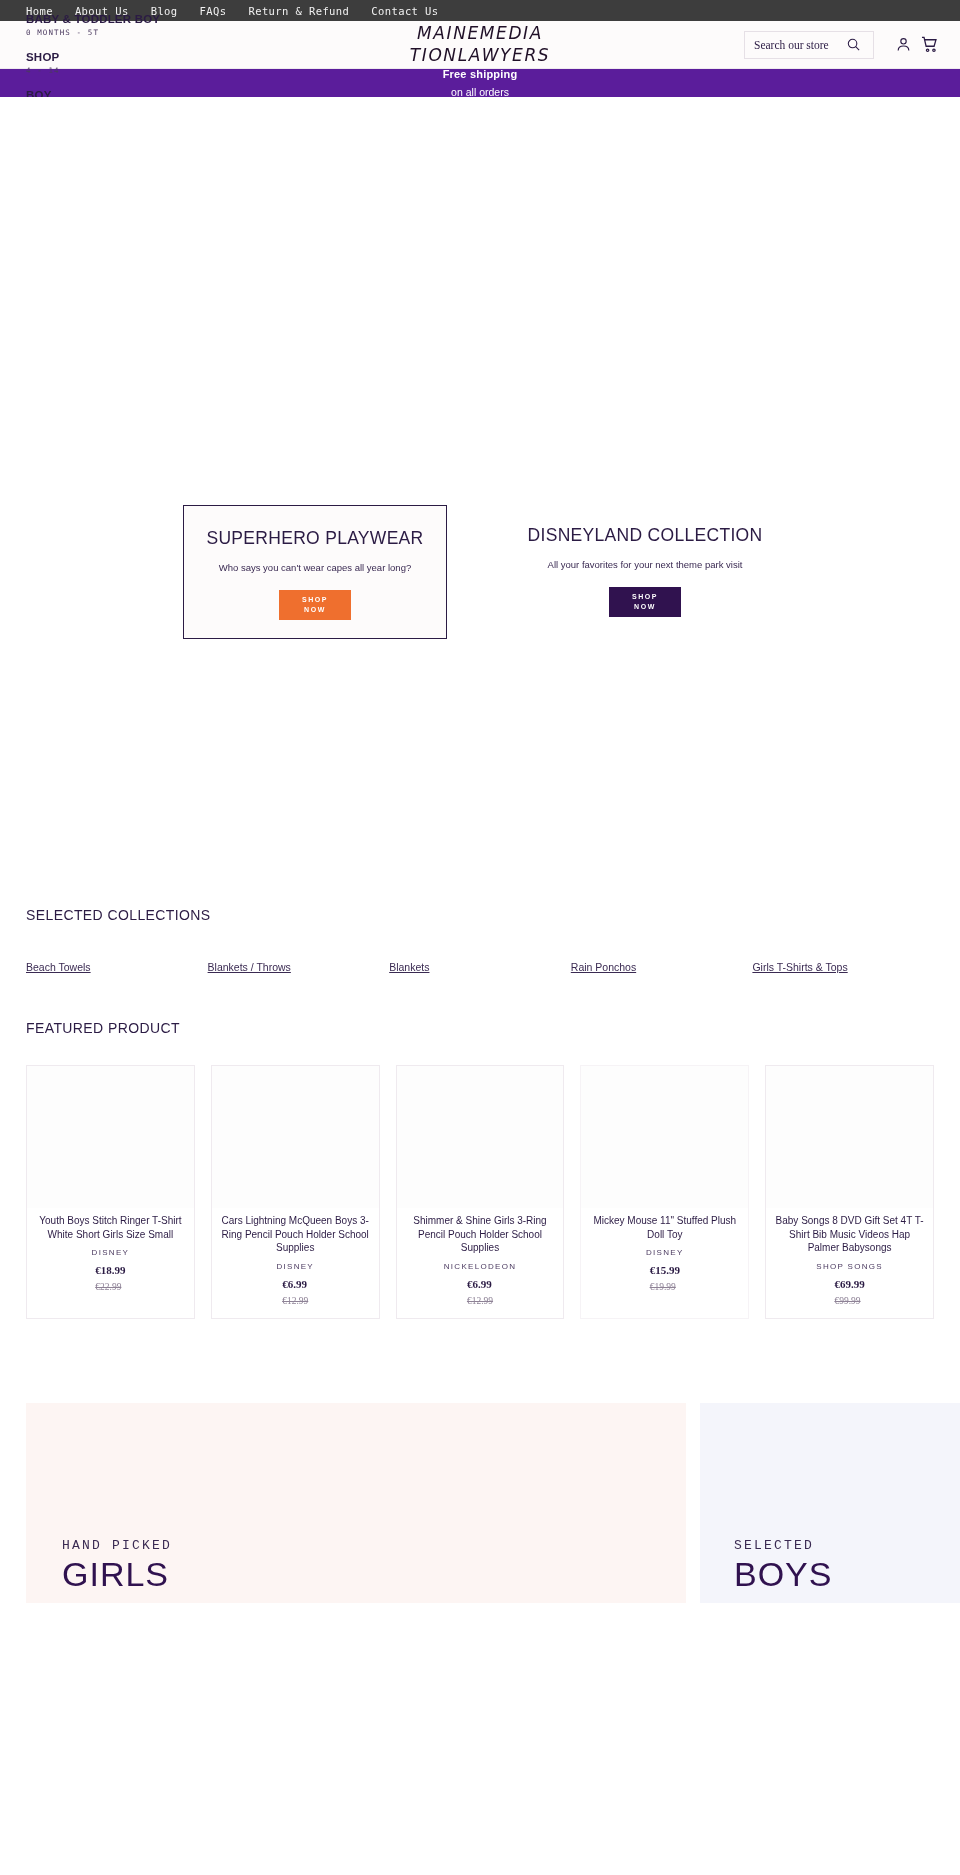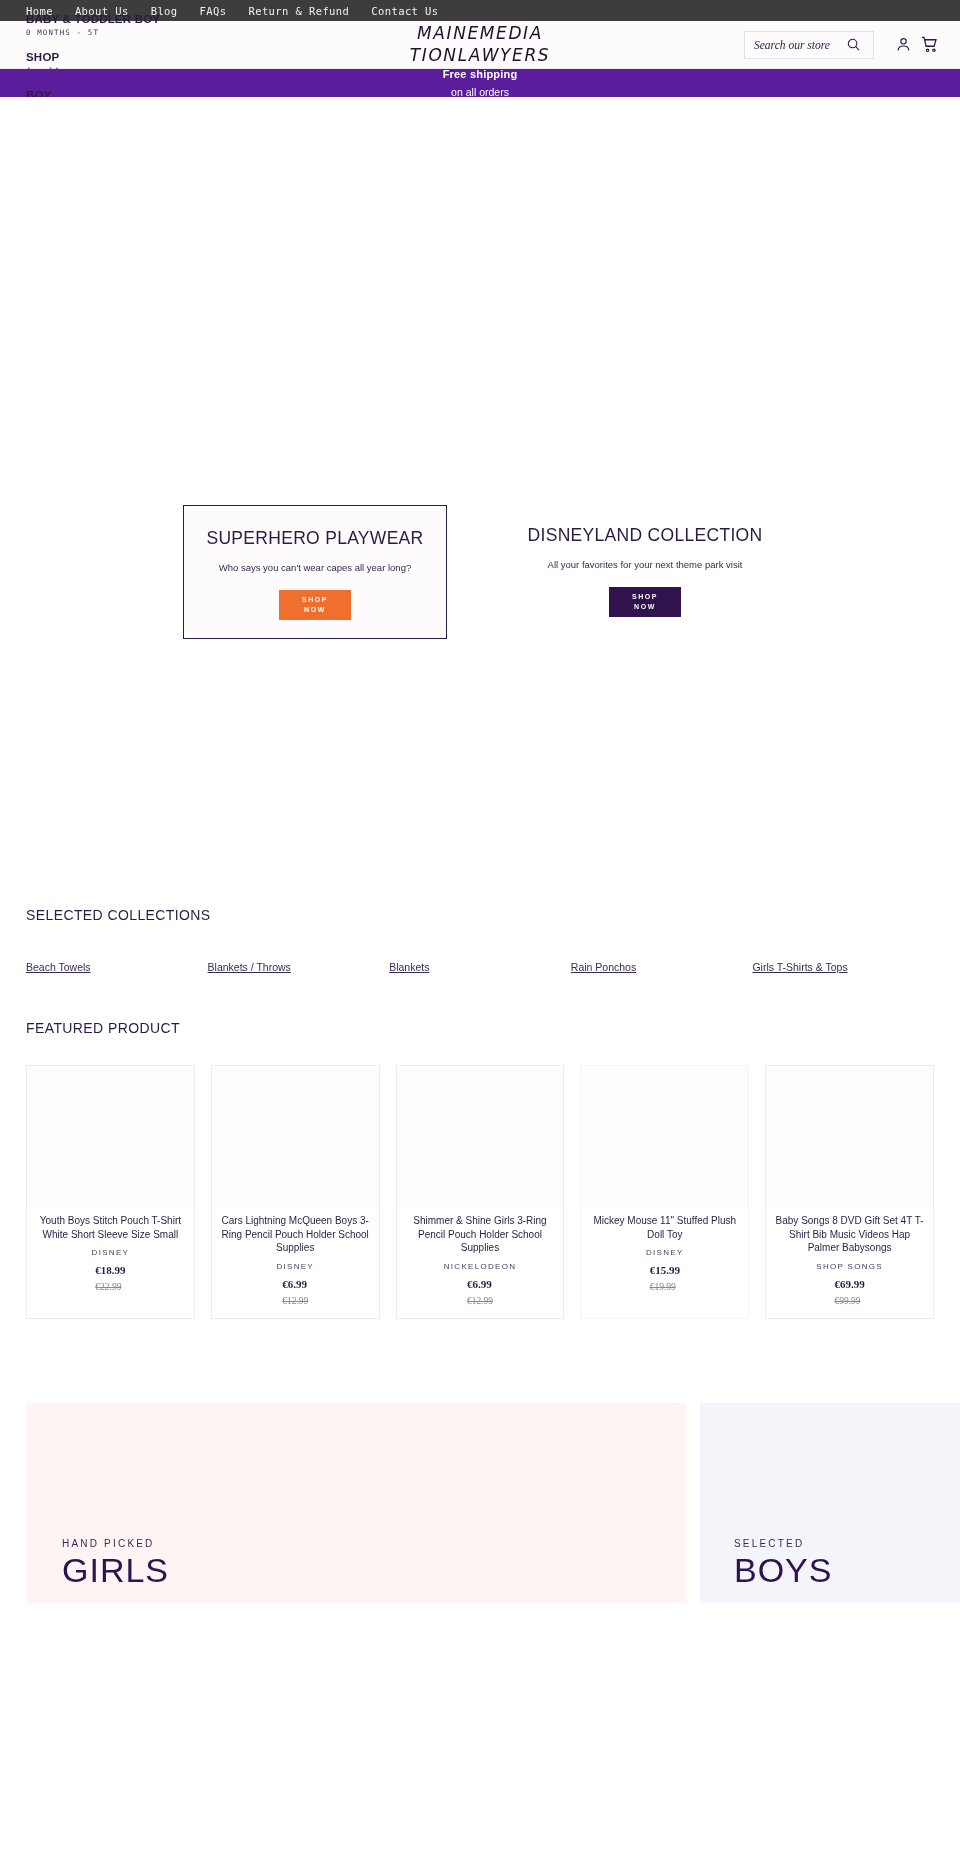--- a/index.html
+++ b/index.html
@@ -91,21 +91,20 @@
     align-items: center;
     padding: 0 7px 0 9px;
     margin-right: 16px;
   }
   .searchbox .ph {
     font-family: "Liberation Serif", serif;
     font-size: 11.5px;
     color: #2b1b44;
     flex: 1;
     white-space: nowrap;
-    font-style: italic;
   }
   .icon-btn { width: 26px; height: 26px; display: flex; align-items: center; justify-content: center; }
   svg { display: block; }
 
   
   .promo {
     height: 28px;
     background: #551a8b;
     background: #5b1d9b;
     display: flex;
@@ -254,23 +253,24 @@
     overflow: hidden;
   }
   .bottom-card {
     flex: 0 0 660px;
     padding: 135px 0 0 36px;
     height: 100%;
   }
   .bottom-card.girls { background: #fdf5f3; }
   .bottom-card.boys { flex: 0 0 260px; background: #f4f5fb; padding-left: 34px; }
   .bottom-eyebrow {
-    font-size: 10px;
+    font-size: 13px;
     letter-spacing: 2.2px;
     color: #3a2a52;
+    font-family: Liberation Mono, monospace;
   }
   .bottom-big {
     font-size: 34px;
     letter-spacing: 1px;
     color: #30124f;
     margin-top: 4px;
     font-weight: normal;
     line-height: 1.05;
   }
 </style>
@@ -378,21 +378,21 @@
   </div>
 </div>
 
 <div class="section" style="margin-top:47px;">
   <h2 class="section-title">FEATURED PRODUCT</h2>
 
   <div class="products">
 
     <div class="product-card">
       <div class="product-img"></div>
-      <div class="product-title">Youth Boys Stitch Pouch T-Shirt White Short Sleeve Size Small</div>
+      <div class="product-title">Youth Boys Stitch Ringer T-Shirt White Short Girls Size Small</div>
       <div class="product-vendor">DISNEY</div>
       <div class="product-prices">
         <span class="price-sale">€18.99</span>
         <span class="price-old">€22.99</span>
       </div>
     </div>
 
     <div class="product-card">
       <div class="product-img"></div>
       <div class="product-title">Cars Lightning McQueen Boys 3-Ring Pencil Pouch Holder School Supplies</div>

